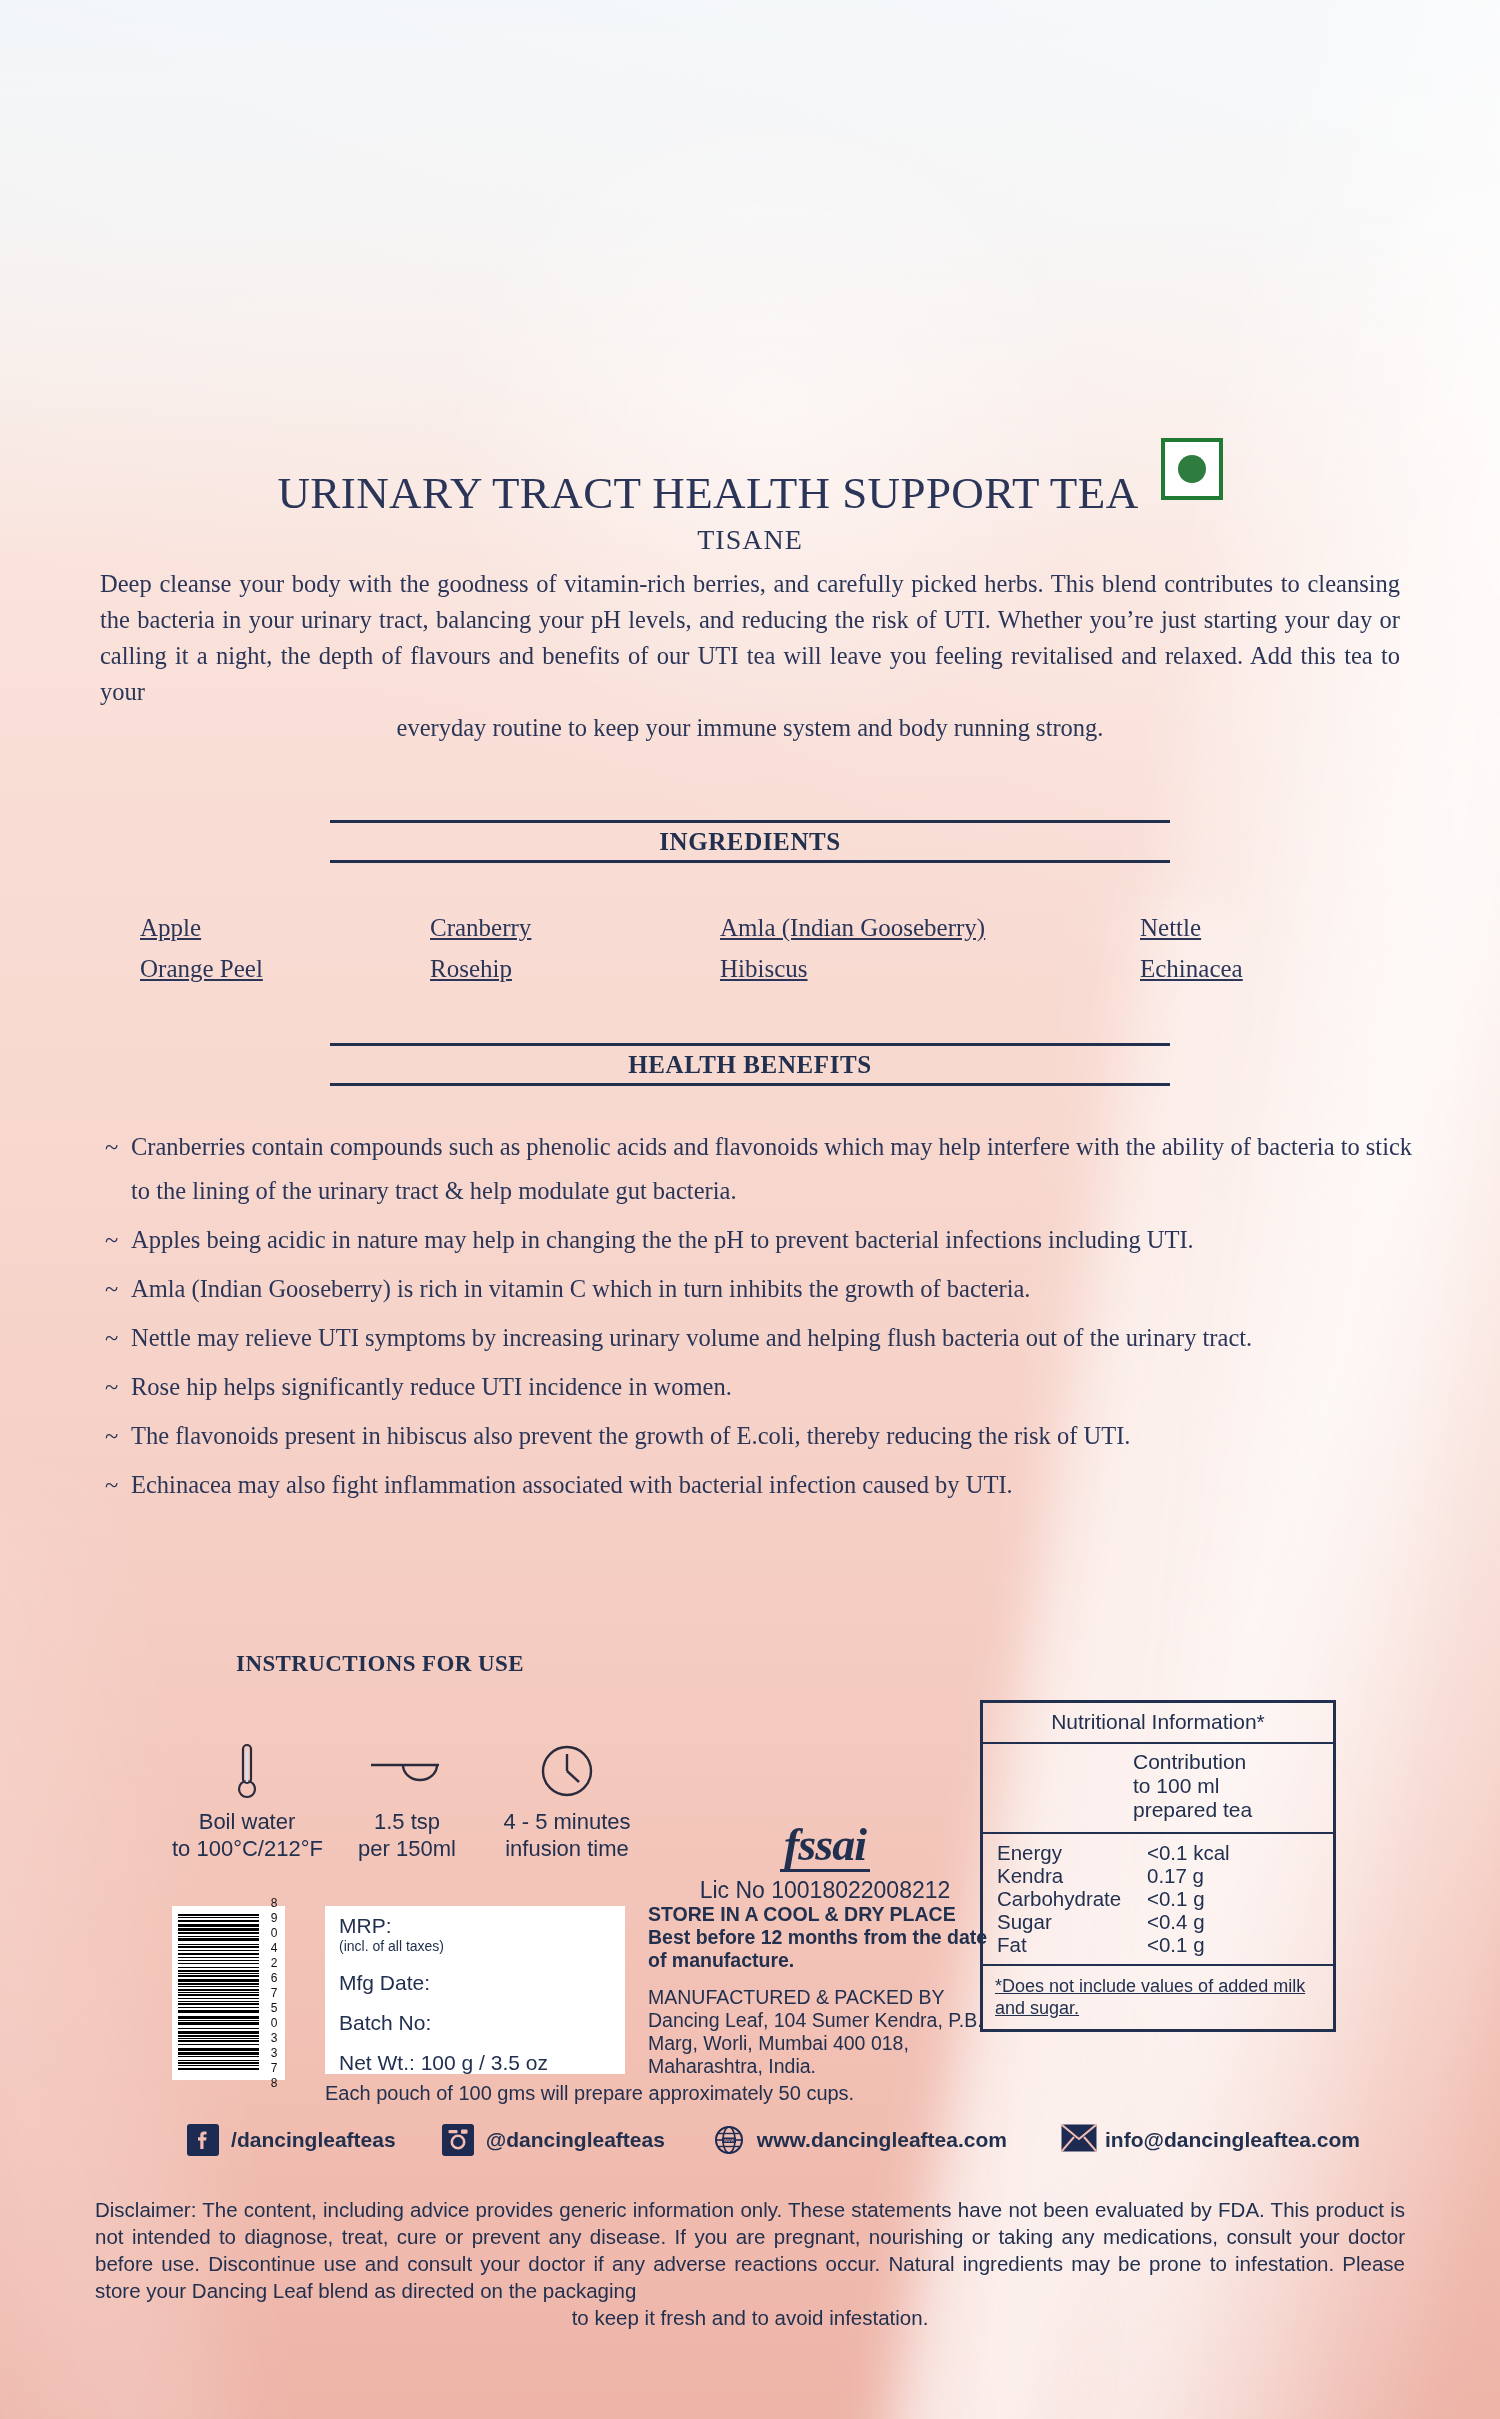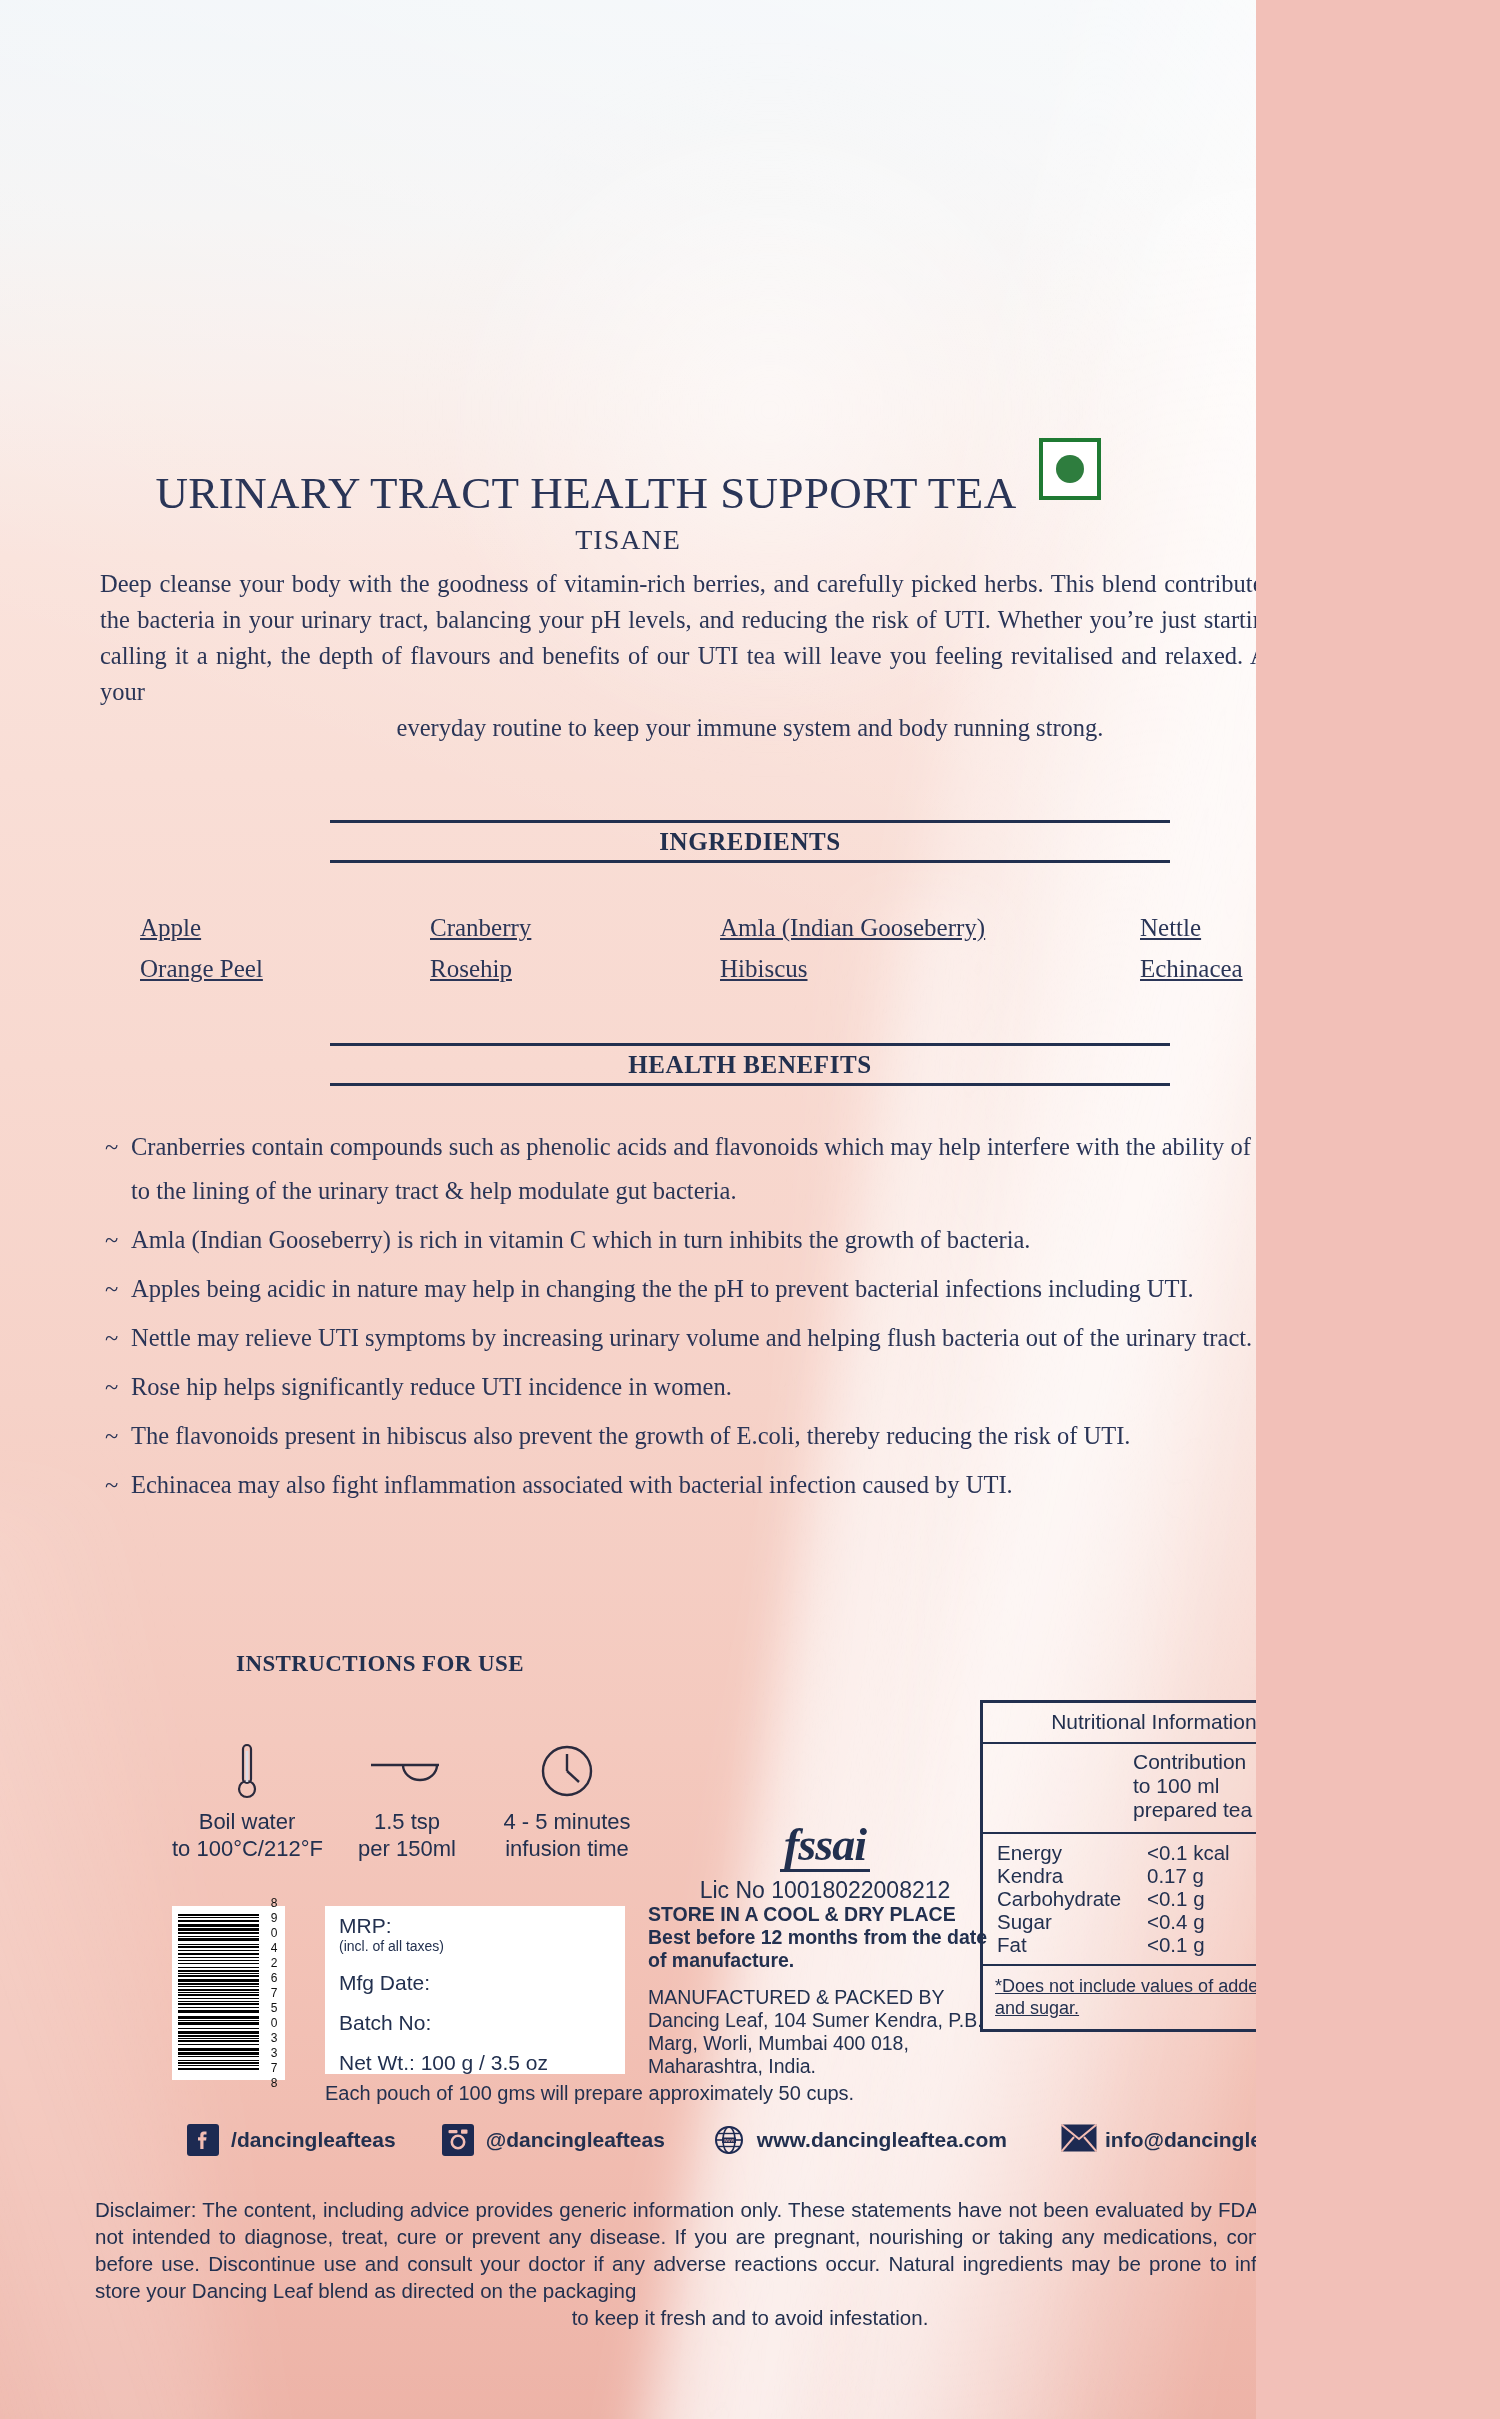--- a/index.html
+++ b/index.html
@@ -3,21 +3,21 @@
 <meta charset="utf-8">
 <style>
   html,body{margin:0;padding:0;}
   body{
     width:1500px;height:2419px;
     font-family:"Liberation Serif", serif;
     background:#f2c0b8;
     overflow:hidden;
   }
   #page{
-    position:relative;width:1256px;height:2419px;overflow:hidden;
+    position:relative;width:1500px;height:2419px;overflow:hidden;
     background:
       linear-gradient(200deg, rgba(255,255,255,0.55) 0%, rgba(255,255,255,0.0) 38%),
       linear-gradient(180deg,
         #eef3f7 0%,
         #f3f2f2 9%,
         #f8ece8 16%,
         #fae3dc 23%,
         #f9ded6 32%,
         #f8d9d0 44%,
         #f6d2c8 58%,
@@ -272,22 +272,22 @@
 
     <div class="sec" style="top:1043px;">
       <div class="rule"></div>
       <div class="lbl">HEALTH BENEFITS</div>
       <div class="rule thin"></div>
     </div>
 
     <div class="benefits">
       <ul>
         <li><span class="tilde">~</span><span>Cranberries contain compounds such as phenolic acids and flavonoids which may help interfere with the ability of bacteria to stick to the lining of the urinary tract &amp; help modulate gut bacteria.</span></li>
+        <li><span class="tilde">~</span><span>Apples being acidic in nature may help in changing the the pH to prevent bacterial infections including UTI.</span></li>
         <li><span class="tilde">~</span><span>Amla (Indian Gooseberry) is rich in vitamin C which in turn inhibits the growth of bacteria.</span></li>
-        <li><span class="tilde">~</span><span>Apples being acidic in nature may help in changing the the pH to prevent bacterial infections including UTI.</span></li>
         <li><span class="tilde">~</span><span>Nettle may relieve UTI symptoms by increasing urinary volume and helping flush bacteria out of the urinary tract.</span></li>
         <li><span class="tilde">~</span><span>Rose hip helps significantly reduce UTI incidence in women.</span></li>
         <li><span class="tilde">~</span><span>The flavonoids present in hibiscus also prevent the growth of E.coli, thereby reducing the risk of UTI.</span></li>
         <li><span class="tilde">~</span><span>Echinacea may also fight inflammation associated with bacterial infection caused by UTI.</span></li>
       </ul>
     </div>
 
     <div class="inst-title">INSTRUCTIONS FOR USE</div>
     <div class="inst-row">
 

